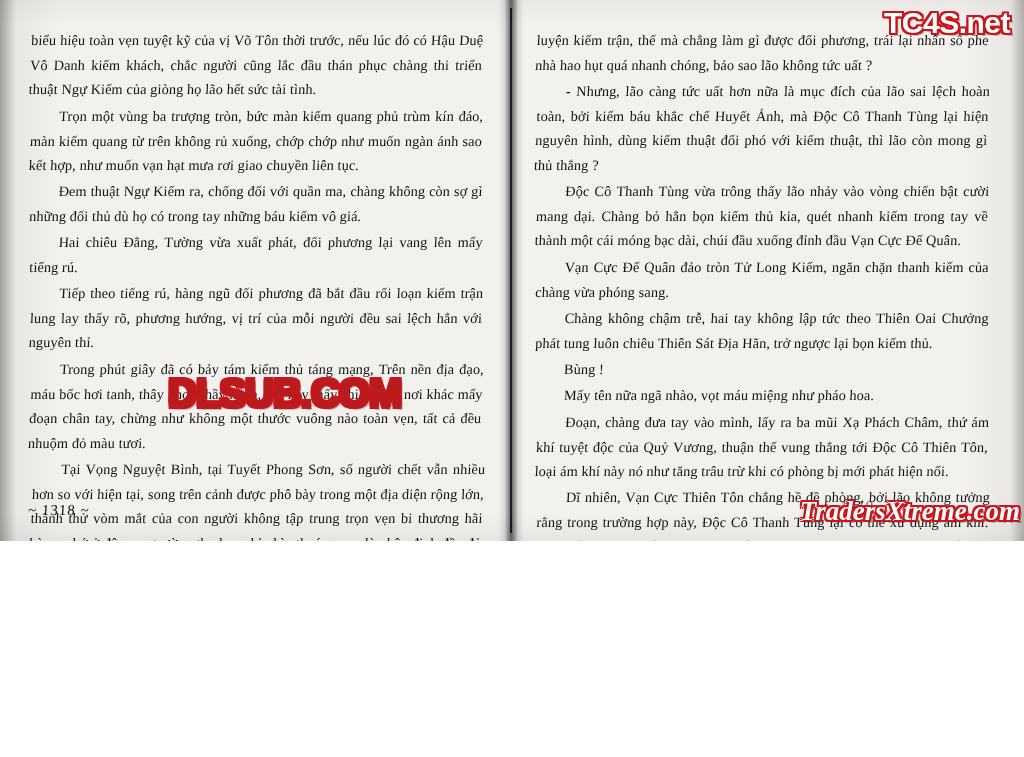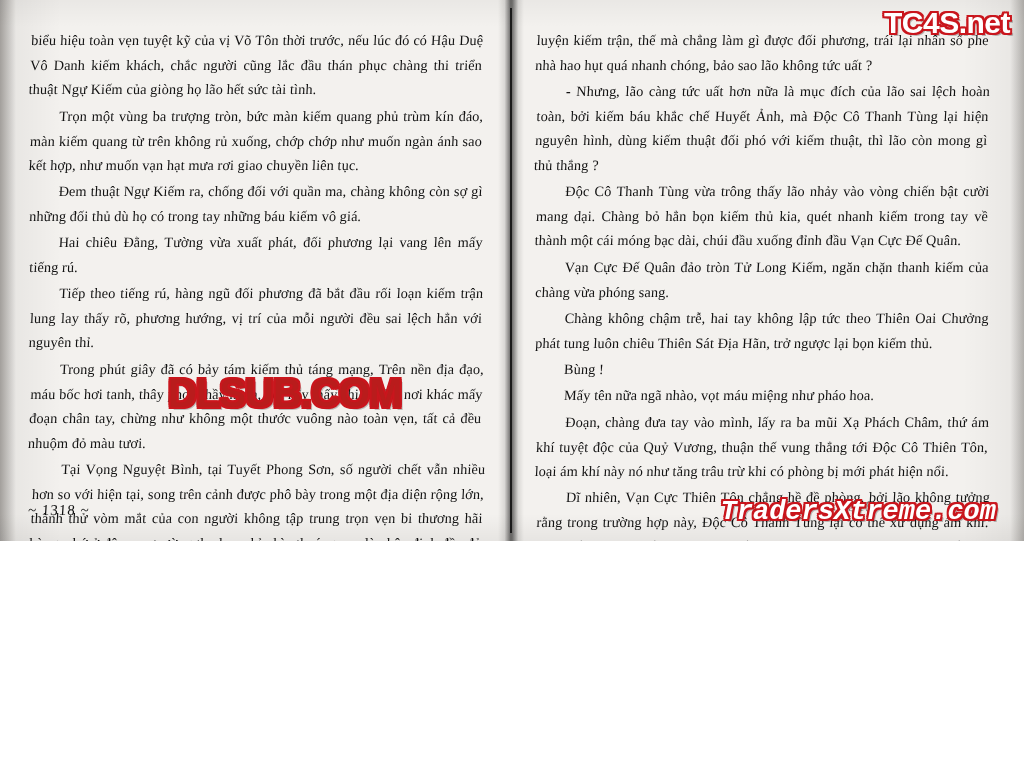--- a/index.html
+++ b/index.html
@@ -115,24 +115,24 @@
     letter-spacing: -1px;
     color: #b91c1c;
     text-shadow:
       -2px 0 #c9161d, 2px 0 #c9161d, 0 -2px #c9161d, 0 2px #c9161d,
       -2px -2px #c9161d, 2px -2px #c9161d, -2px 2px #c9161d, 2px 2px #c9161d,
       3px 3px 0 rgba(0,0,0,0.22);
     margin-top: 13px;
   }
   .wm-traders {
     position: absolute;
-    right: 28px;
+    right: 4px;
     bottom: 14px;
     z-index: 10;
-    font-family: Liberation Mono, monospace;
+    font-family: Liberation Serif, serif;
     font-weight: bold;
     font-style: italic;
     font-size: 27px;
     color: #ffffff;
     text-shadow:
       -2px 0 #c9161d, 2px 0 #c9161d, 0 -2px #c9161d, 0 2px #c9161d,
       -2px -2px #c9161d, 2px -2px #c9161d, -2px 2px #c9161d, 2px 2px #c9161d,
       3px 3px 0 rgba(0,0,0,0.25);
   }
 

